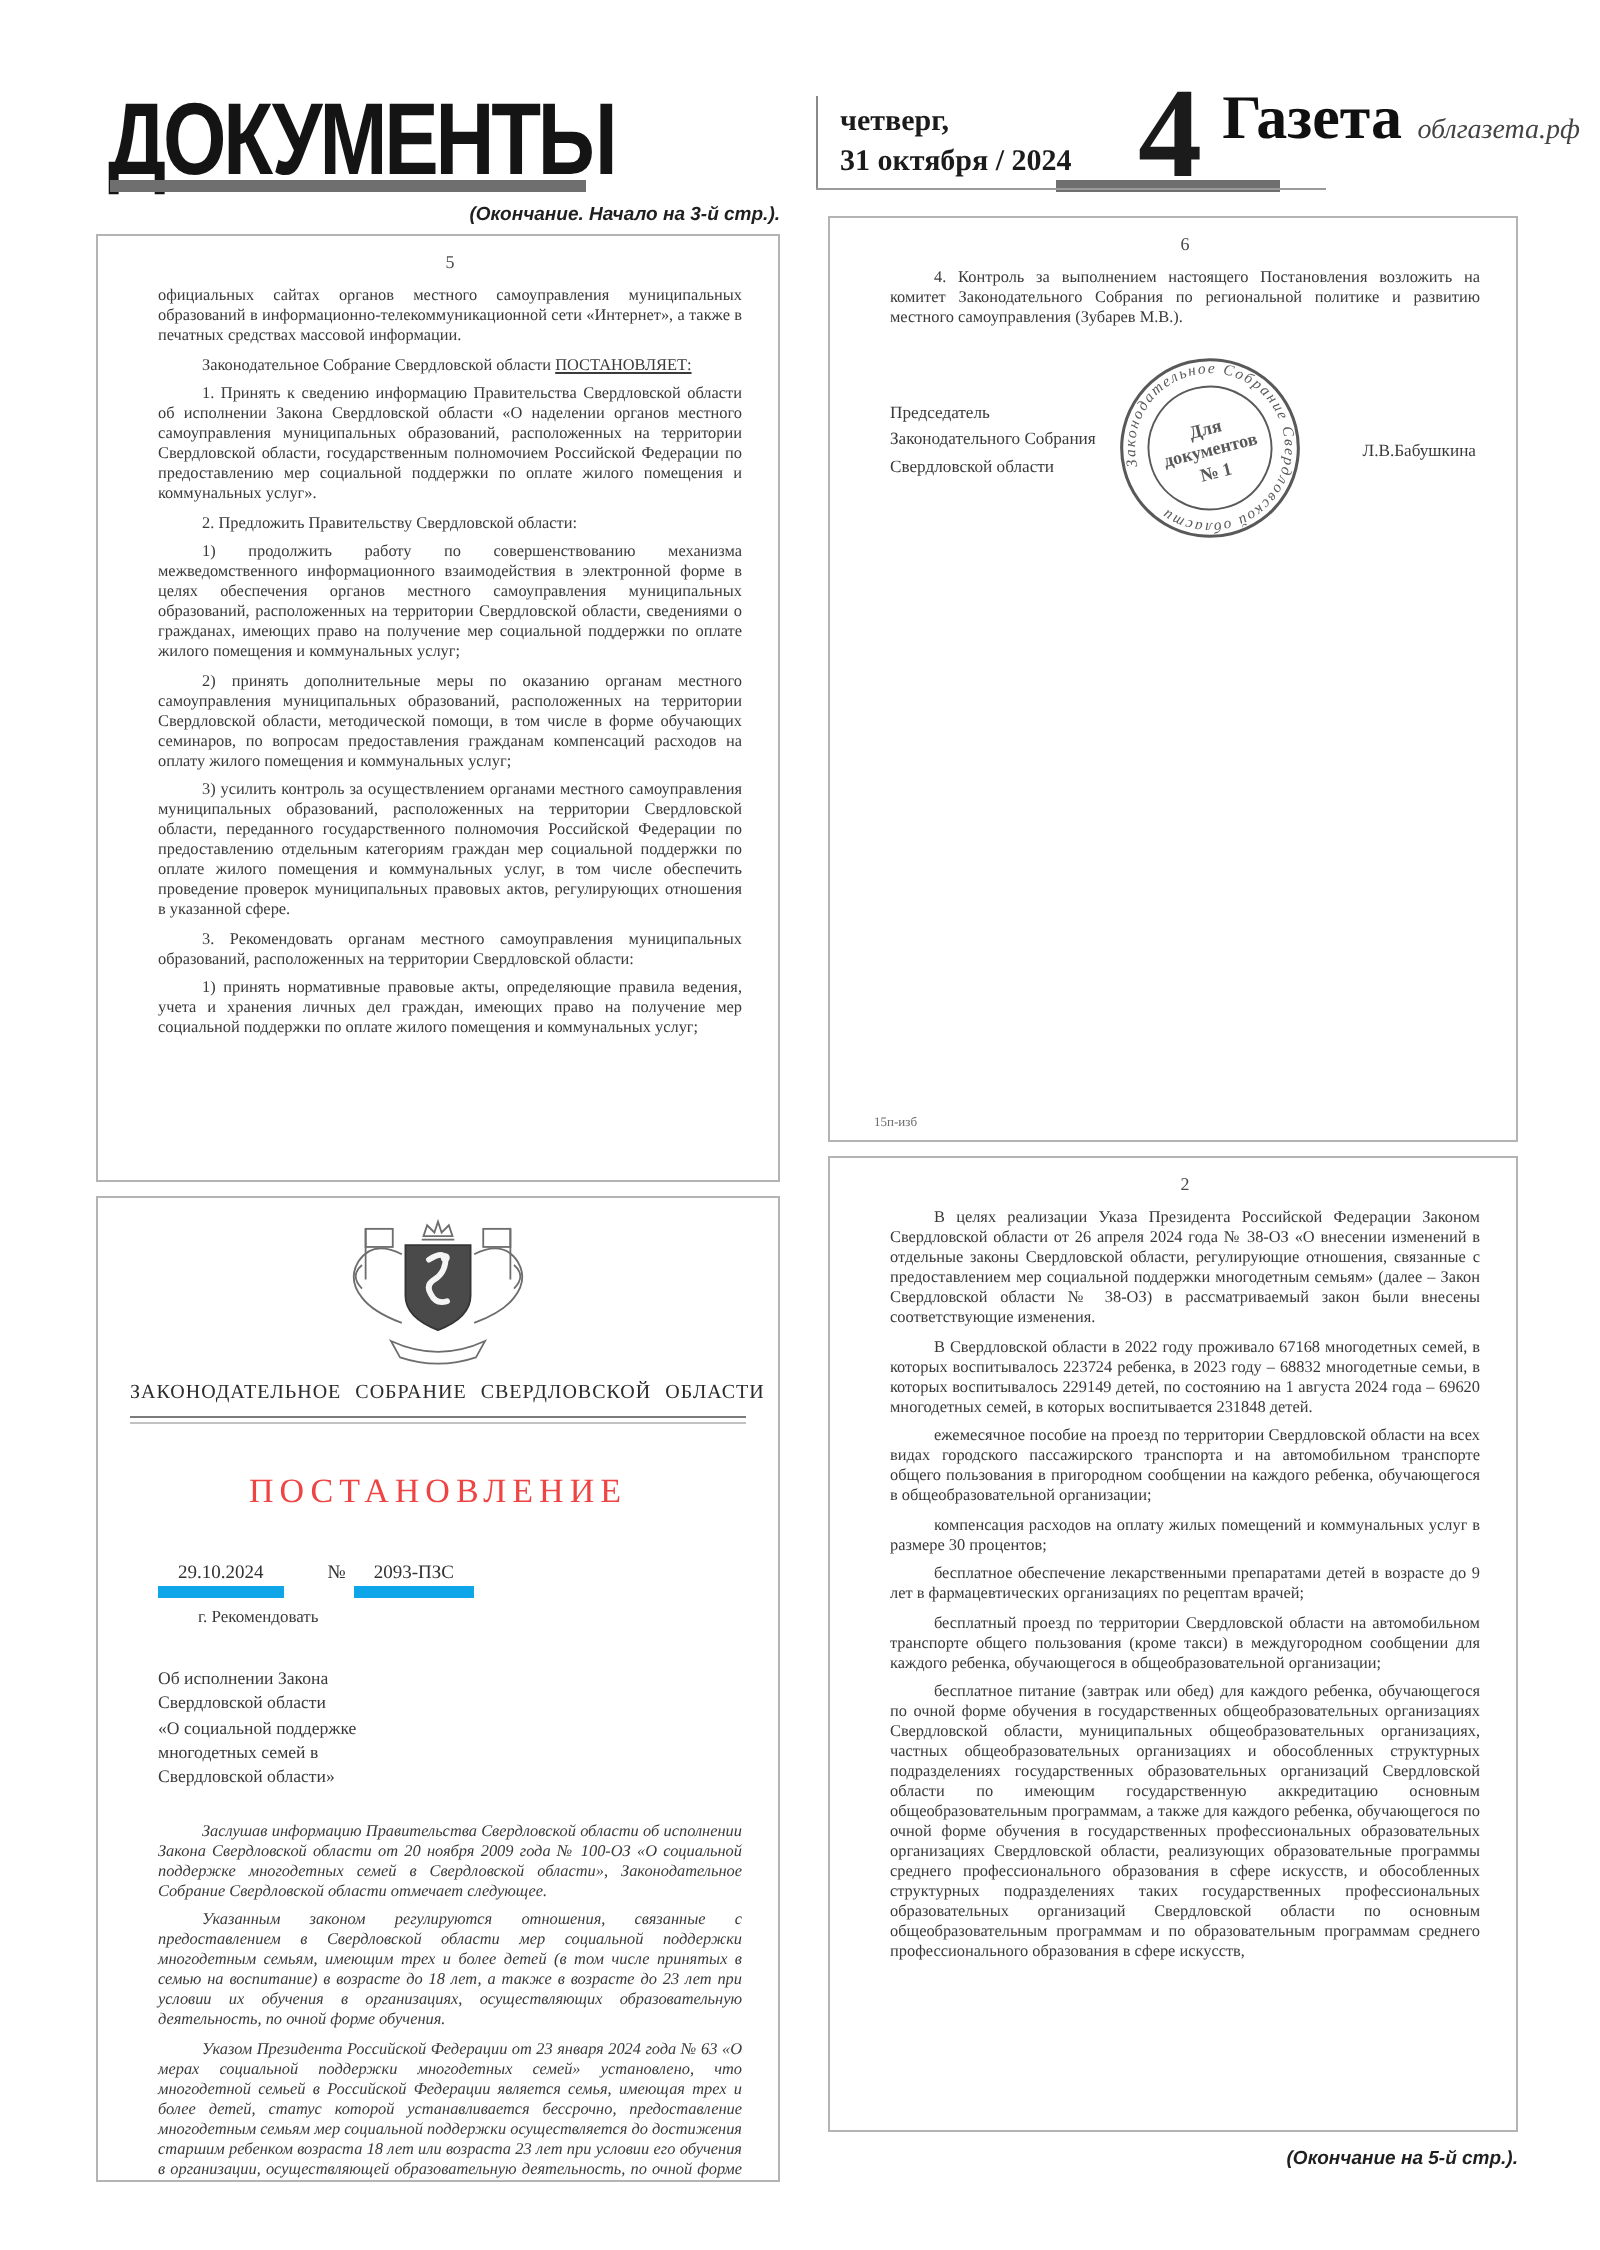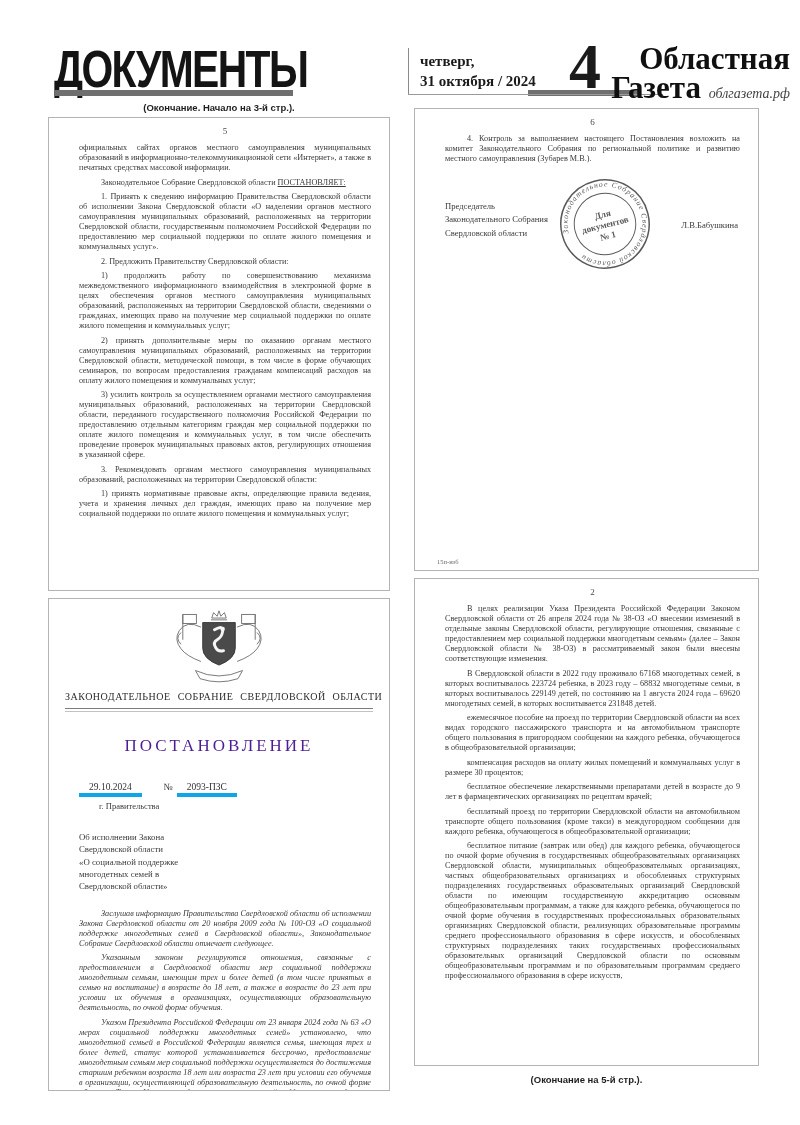--- a/index.html
+++ b/index.html
@@ -15,22 +15,22 @@
   .header-rule{position:absolute;left:408px;top:94px;width:255px;height:1px;background:#9a9a9a;}
   .date-block{position:absolute;left:420px;top:52px;font-weight:700;font-size:15px;
               line-height:1.3;color:#1b1b1b;}
   .page-num{position:absolute;left:540px;top:30px;width:90px;text-align:center;
             font-size:64px;font-weight:700;color:#1b1b1b;}
   .page-num-bar{position:absolute;left:528px;top:90px;width:112px;height:6px;background:#6f6f6f;}
   .logo{position:absolute;right:10px;top:44px;text-align:right;font-weight:700;
         font-size:31px;line-height:.95;color:#101010;white-space:nowrap;}
   .logo-site{font-size:14px;font-weight:400;font-style:italic;color:#444;letter-spacing:0;}
 
-  .cont-note{font-family:"Liberation Sans",sans-serif;font-weight:700;
-             font-size:9.5px;color:#1f1f1f;text-align:center;}
+  .cont-note{font-family:"Liberation Sans",sans-serif;font-style:italic;font-weight:700;
+             font-size:9.5px;color:#1f1f1f;text-align:right;}
   #cont-top{position:absolute;left:48px;top:102px;width:342px;}
   #cont-bottom{position:absolute;left:414px;top:1074px;width:345px;}
 
   
   .docbox{position:absolute;background:#fff;border:1px solid #b4b4b4;box-sizing:border-box;
           overflow:hidden;}
   #boxA{left:48px;top:117px;width:342px;height:474px;}
   #boxB{left:414px;top:108px;width:345px;height:463px;}
   #boxC{left:48px;top:598px;width:342px;height:493px;}
   #boxD{left:414px;top:578px;width:345px;height:488px;}
@@ -49,23 +49,23 @@
          opacity:.92;}
   .footnote{position:absolute;left:22px;bottom:5px;font-size:6.5px;color:#6a6a6a;}
 
   
   .inner-c{padding:8px 16px 8px 16px;}
   .herald{display:block;margin:2px auto 0;}
   .org-name{text-align:center;font-size:10px;letter-spacing:.5px;word-spacing:4px;
             color:#2c2c2c;margin-top:6px;white-space:nowrap;}
   .org-rule{height:2px;border-top:1px solid #7c7c7c;border-bottom:1px solid #c2c2c2;
             margin-top:6px;}
-  .doc-type{text-align:center;font-size:17px;letter-spacing:3px;color:#4c1d95;margin-top:24px;}
+  .doc-type{text-align:center;font-size:17px;letter-spacing:3px;color:#ef4444;margin-top:24px;}
   .date-row{display:flex;align-items:baseline;margin:26px 0 0 14px;font-size:9.5px;color:#333;}
-  .uline{border-bottom:4px solid #0ea5e9;padding:0 10px 1px;}
+  .uline{border-bottom:6px solid #0ea5e9;padding:0 10px 1px;}
   .num-sign{margin-left:22px;margin-right:4px;}
   .city{font-size:8.5px;color:#3a3a3a;margin:4px 0 0 34px;}
   .subject{margin-top:20px;margin-left:14px;font-size:8.8px;line-height:1.4;color:#3a3a3a;}
   .body-c{margin-top:16px;padding:0 2px 0 14px;font-style:italic;}
 
   .stamp text{font-family:"Liberation Serif",serif;}
 </style>
 </head>
 <body>
 
@@ -73,21 +73,20 @@
 <div class="masthead-bar"></div>
 <div class="header-divider"></div>
 <div class="date-block">
   <div>четверг,</div>
   <div>31 октября / 2024</div>
 </div>
 <div class="page-num">4</div>
 <div class="page-num-bar"></div>
 <div class="header-rule"></div>
 <div class="logo">
-  <div>Областная</div>
   <div><span>Газета</span>
     <span class="logo-site">облгазета.рф</span></div>
 </div>
 <div id="cont-top" class="cont-note">(Окончание. Начало на 3-й стр.).</div>
 
 <div id="boxA" class="docbox doc">
   <div class="doc-inner">
     <div class="doc-pagenum">5</div>
     <p>официальных сайтах органов местного самоуправления муниципальных образований в информационно-телекоммуникационной сети «Интернет», а также в печатных средствах массовой информации.</p>
     <p class="gap indent"><span>Законодательное Собрание Свердловской области </span><span class="u">ПОСТАНОВЛЯЕТ:</span></p>
@@ -151,21 +150,21 @@
       <circle cx="64" cy="22" r="2.5" fill="#f5f5f5"></circle>
     </svg>
     <div class="org-name">ЗАКОНОДАТЕЛЬНОЕ СОБРАНИЕ СВЕРДЛОВСКОЙ ОБЛАСТИ</div>
     <div class="org-rule"></div>
     <div class="doc-type">ПОСТАНОВЛЕНИЕ</div>
     <div class="date-row">
       <span class="uline">29.10.2024</span>
       <span class="num-sign">№</span>
       <span class="uline">2093-ПЗС</span>
     </div>
-    <div class="city">г. Правительства</div>
+    <div class="city">г. Рекомендовать</div>
     <div class="subject">
       <div>Об исполнении Закона</div>
       <div>Свердловской области</div>
       <div>«О социальной поддержке</div>
       <div>многодетных семей в</div>
       <div>Свердловской области»</div>
     </div>
     <div class="body-c">
       <p class="indent">Заслушав информацию Правительства Свердловской области об исполнении Закона Свердловской области от 20 ноября 2009 года № 100-ОЗ «О социальной поддержке многодетных семей в Свердловской области», Законодательное Собрание Свердловской области отмечает следующее.</p>
       <p class="gap indent">Указанным законом регулируются отношения, связанные с предоставлением в Свердловской области мер социальной поддержки многодетным семьям, имеющим трех и более детей (в том числе принятых в семью на воспитание) в возрасте до 18 лет, а также в возрасте до 23 лет при условии их обучения в организациях, осуществляющих образовательную деятельность, по очной форме обучения.</p>

